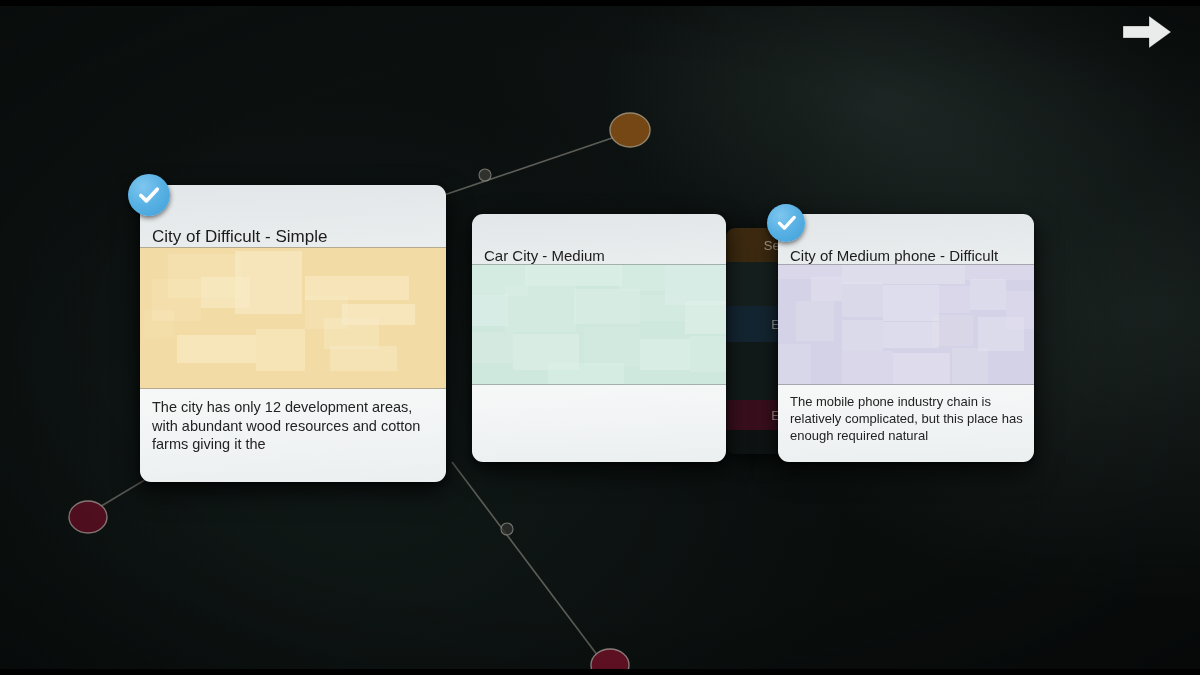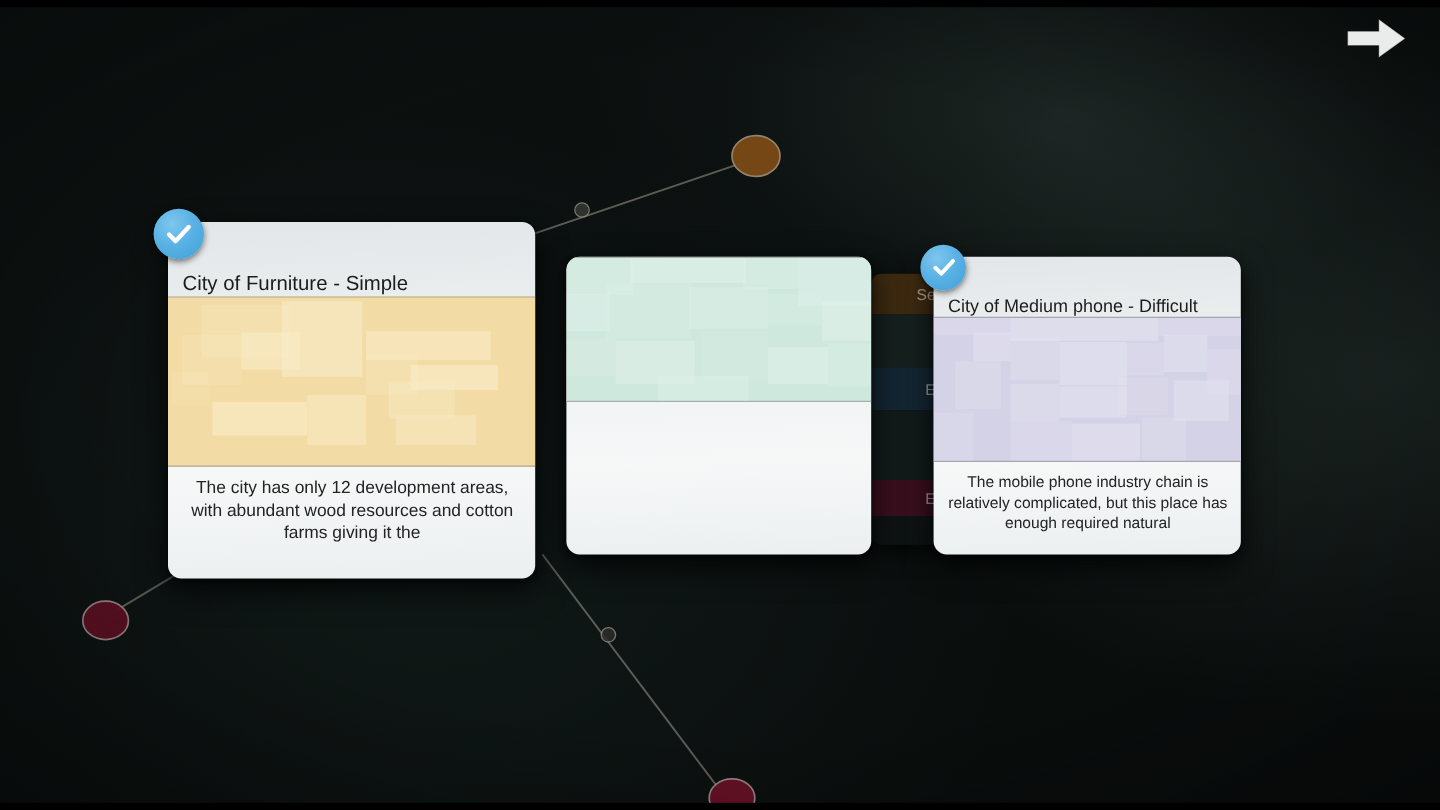--- a/index.html
+++ b/index.html
@@ -65,21 +65,20 @@
     position:relative;
     width:100%;
     overflow:hidden;
     border-top:1px solid rgba(130,130,130,.55);
     border-bottom:1px solid rgba(130,130,130,.55);
   }
   .blk{position:absolute;}
   .card-desc{
     color:#232323;
     line-height:1.29;
-    text-align:center;
   }
 
   
   .badge{
     position:absolute;
     border-radius:50%;
     background:radial-gradient(circle at 36% 30%, #7ec6ef 0%, #5ab2e4 45%, #3f9fd8 100%);
     box-shadow:0 2px 5px rgba(0,0,0,.55);
     display:flex;align-items:center;justify-content:center;
     z-index:40;
@@ -127,21 +126,21 @@
     <div class="ghost-band" style="height: 30px; background: rgb(58, 15, 29);">
       <span>E</span>
     </div>
     <div class="ghost-band" style="height: 24px; background: rgb(14, 20, 19);">
       <span></span>
     </div>
   </div>
 
 <div id="cards-layer">
     <div class="card" style="left: 140px; top: 185px; width: 306px; height: 297px; z-index: 10;">
-      <div class="card-title" style="font-size: 17px; padding: 42px 0px 0px 12px;">City of Furniture - Simple</div>
+      <div class="card-title" style="font-size: 17px; padding: 42px 0px 0px 12px;">City of Difficult - Simple</div>
       <div class="thumb" style="height: 142px; background: rgb(242, 219, 164);">
         <div class="blk" style="left: 9%; top: 4%; width: 24%; height: 32%; background: rgb(249, 236, 200); opacity: 0.3;"></div>
         <div class="blk" style="left: 4%; top: 22%; width: 16%; height: 30%; background: rgb(249, 236, 200); opacity: 0.22;"></div>
         <div class="blk" style="left: 20%; top: 21%; width: 16%; height: 22%; background: rgb(249, 236, 200); opacity: 0.55;"></div>
         <div class="blk" style="left: 31%; top: 2%; width: 22%; height: 45%; background: rgb(249, 236, 200); opacity: 0.62;"></div>
         <div class="blk" style="left: 54%; top: 20%; width: 34%; height: 17%; background: rgb(249, 236, 200); opacity: 0.58;"></div>
         <div class="blk" style="left: 54%; top: 34%; width: 14%; height: 24%; background: rgb(249, 236, 200); opacity: 0.3;"></div>
         <div class="blk" style="left: 66%; top: 40%; width: 24%; height: 15%; background: rgb(249, 236, 200); opacity: 0.66;"></div>
         <div class="blk" style="left: 60%; top: 50%; width: 18%; height: 22%; background: rgb(249, 236, 200); opacity: 0.42;"></div>
         <div class="blk" style="left: 12%; top: 62%; width: 26%; height: 20%; background: rgb(249, 236, 200); opacity: 0.6;"></div>
@@ -150,20 +149,21 @@
         <div class="blk" style="left: 1%; top: 44%; width: 10%; height: 20%; background: rgb(249, 236, 200); opacity: 0.18;"></div>
       </div>
       <div class="card-desc" style="font-size: 14.5px; padding: 9px 11px 0px 12px;">The city has only 12 development areas, with abundant wood resources and cotton farms giving it the</div>
     </div>
     <div class="badge" style="width: 42px; height: 42px; left: 128.24px; top: 174.08px;">
       <svg width="26.04" height="26.04" viewBox="0 0 24 24">
         <path d="M4.5 12.4 L9.6 17.4 L19.6 6.6" fill="none" stroke="#ffffff" stroke-width="3.4" stroke-linecap="round" stroke-linejoin="round"></path>
       </svg>
     </div>
     <div class="card" style="left: 472px; top: 214px; width: 254px; height: 248px; z-index: 11;">
+      <div class="card-title" style="font-size: 15px; padding: 33px 0px 0px 12px;">Car City - Medium</div>
       <div class="thumb" style="height: 121px; background: rgb(207, 232, 221);">
         <div class="blk" style="left: 0%; top: 0%; width: 22%; height: 26%; background: rgb(226, 242, 236); opacity: 0.3;"></div>
         <div class="blk" style="left: 21%; top: 0%; width: 38%; height: 18%; background: rgb(226, 242, 236); opacity: 0.5;"></div>
         <div class="blk" style="left: 58%; top: 0%; width: 18%; height: 22%; background: rgb(226, 242, 236); opacity: 0.26;"></div>
         <div class="blk" style="left: 76%; top: 0%; width: 24%; height: 34%; background: rgb(226, 242, 236); opacity: 0.44;"></div>
         <div class="blk" style="left: 0%; top: 25%; width: 14%; height: 26%; background: rgb(226, 242, 236); opacity: 0.44;"></div>
         <div class="blk" style="left: 13%; top: 18%; width: 28%; height: 38%; background: rgb(226, 242, 236); opacity: 0.24;"></div>
         <div class="blk" style="left: 40%; top: 20%; width: 26%; height: 30%; background: rgb(226, 242, 236); opacity: 0.4;"></div>
         <div class="blk" style="left: 66%; top: 25%; width: 18%; height: 22%; background: rgb(226, 242, 236); opacity: 0.22;"></div>
         <div class="blk" style="left: 84%; top: 30%; width: 16%; height: 28%; background: rgb(226, 242, 236); opacity: 0.52;"></div>

